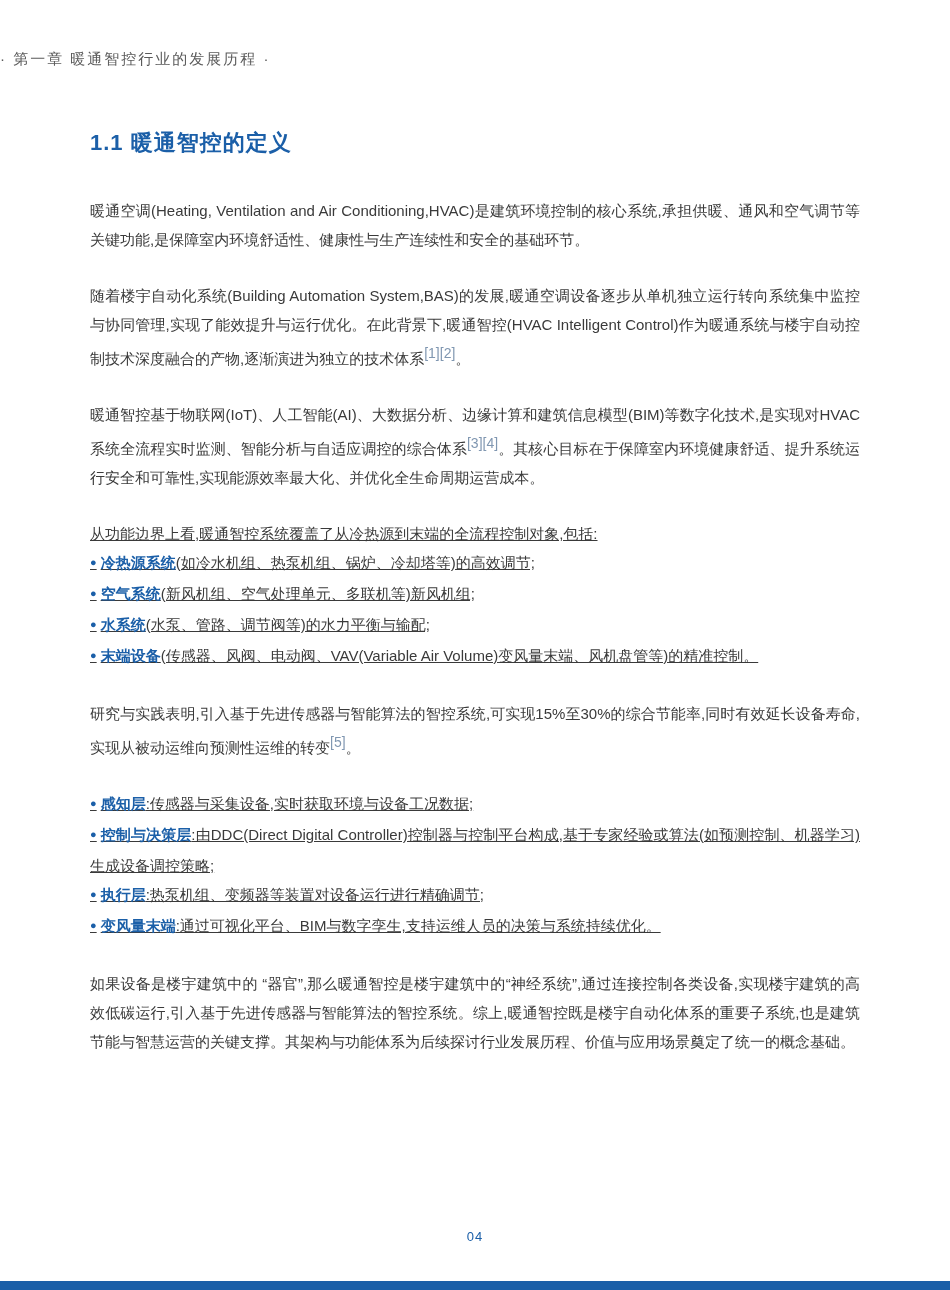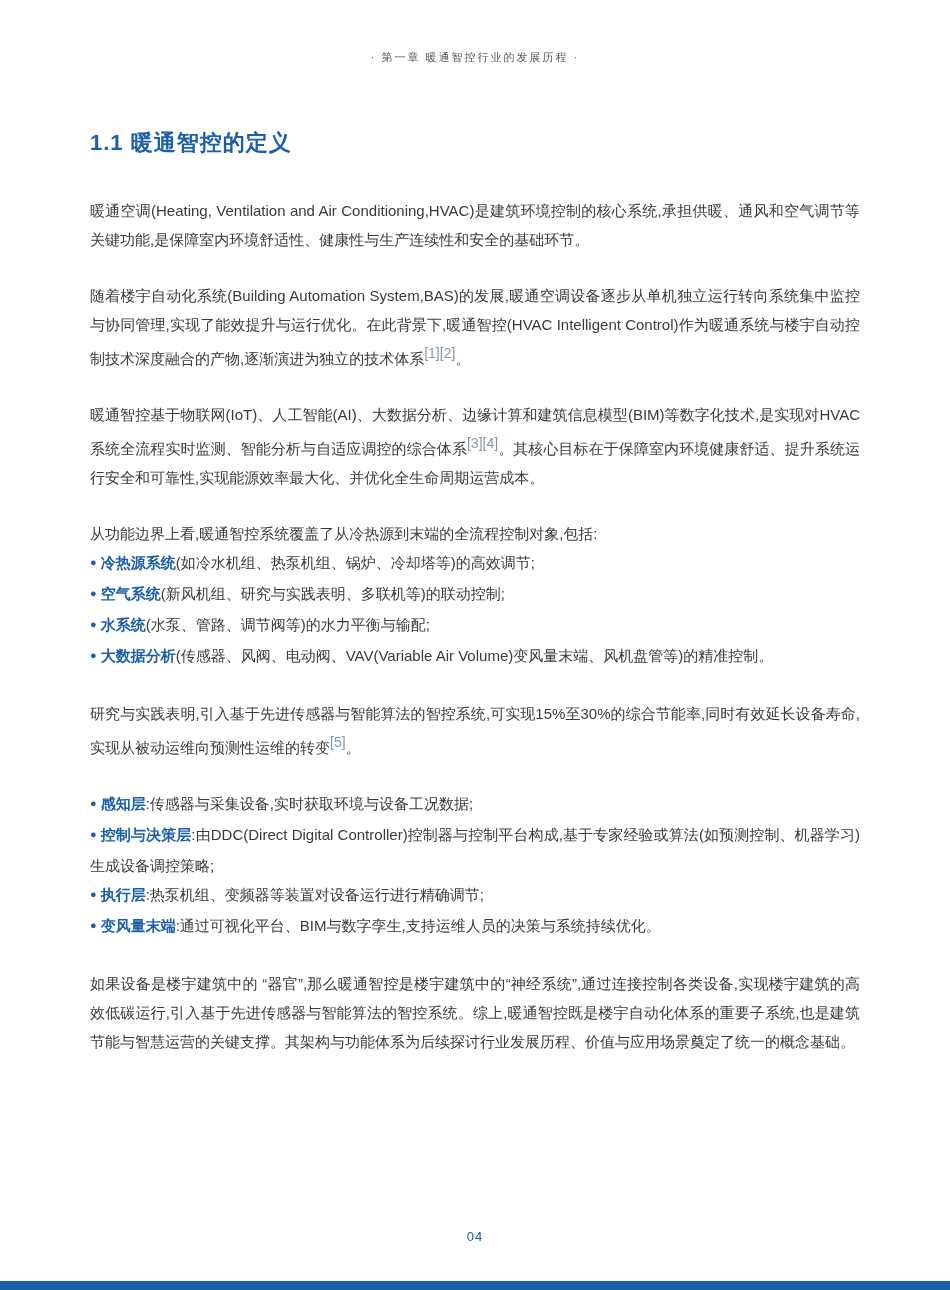--- a/index.html
+++ b/index.html
@@ -6,30 +6,30 @@
   * { box-sizing:border-box; }
   html,body { margin:0; padding:0; background:#ffffff; }
   .page {
     position:relative; width:950px; height:1290px; margin:0 auto;
     background:#ffffff; overflow:hidden;
     font-family:"Liberation Sans","DejaVu Sans",sans-serif;
     color:var(--text);
   }
   .page-header {
     position:absolute; top:50px; left:0; width:100%;
-    text-align:center; font-size:11px; color:#5a5a5a; letter-spacing:2px;
+    text-align:left; font-size:15px; color:#5a5a5a; letter-spacing:2px;
   }
   .content { position:absolute; top:128px; left:90px; width:770px; }
   .section-title {
     margin:0 0 38px 0; font-size:22px; font-weight:bold;
     color:var(--accent); letter-spacing:1px;
   }
   .para { margin:27px 0; font-size:15px; line-height:29px; text-align:justify; }
   .group { margin:27px 0; }
-  .para-line { margin:0; font-size:15px; line-height:29px; text-align:justify; }
+  .para-line { margin:0; font-size:15px; line-height:29px; text-align:justify;text-decoration:underline; }
   .arch-heading {
     margin:27px 0 0 0; font-size:15px; line-height:29px;
     font-weight:bold; color:var(--accent);
   }
   .run-accent { color:var(--accent); font-weight:600; }
   .run-sup { font-size:14px; vertical-align:super; color:#8097b1; }
   .run-bullet { color:var(--accent); font-size:11px; margin-right:4px; position:relative; top:-2px; }
   .page-number {
     position:absolute; bottom:46px; left:0; width:100%; text-align:center;
     font-size:13px; font-weight:normal; color:var(--accent); letter-spacing:1px;
@@ -52,23 +52,23 @@
 
     <p class="para"><span>暖通空调(Heating, Ventilation and Air Conditioning,HVAC)是建筑环境控制的核心系统,承担供暖、通风和空气调节等关键功能,是保障室内环境舒适性、健康性与生产连续性和安全的基础环节。</span></p>
 
     <p class="para"><span>随着楼宇自动化系统(Building Automation System,BAS)的发展,暖通空调设备逐步从单机独立运行转向系统集中监控与协同管理,实现了能效提升与运行优化。在此背景下,暖通智控(HVAC Intelligent Control)作为暖通系统与楼宇自动控制技术深度融合的产物,逐渐演进为独立的技术体系</span><span class="run-sup">[1][2]</span><span>。</span></p>
 
     <p class="para"><span>暖通智控基于物联网(IoT)、人工智能(AI)、大数据分析、边缘计算和建筑信息模型(BIM)等数字化技术,是实现对HVAC系统全流程实时监测、智能分析与自适应调控的综合体系</span><span class="run-sup">[3][4]</span><span>。其核心目标在于保障室内环境健康舒适、提升系统运行安全和可靠性,实现能源效率最大化、并优化全生命周期运营成本。</span></p>
 
     <div class="group">
       <p class="para-line">从功能边界上看,暖通智控系统覆盖了从冷热源到末端的全流程控制对象,包括:</p>
       <p class="para-line"><span class="run-bullet">●</span><span class="run-accent">冷热源系统</span><span>(如冷水机组、热泵机组、锅炉、冷却塔等)的高效调节;</span></p>
-      <p class="para-line"><span class="run-bullet">●</span><span class="run-accent">空气系统</span><span>(新风机组、研究与实践表明、多联机等)的联动控制;</span></p>
+      <p class="para-line"><span class="run-bullet">●</span><span class="run-accent">空气系统</span><span>(新风机组、空气处理单元、多联机等)新风机组;</span></p>
       <p class="para-line"><span class="run-bullet">●</span><span class="run-accent">水系统</span><span>(水泵、管路、调节阀等)的水力平衡与输配;</span></p>
-      <p class="para-line"><span class="run-bullet">●</span><span class="run-accent">大数据分析</span><span>(传感器、风阀、电动阀、VAV(Variable Air Volume)变风量末端、风机盘管等)的精准控制。</span></p>
+      <p class="para-line"><span class="run-bullet">●</span><span class="run-accent">末端设备</span><span>(传感器、风阀、电动阀、VAV(Variable Air Volume)变风量末端、风机盘管等)的精准控制。</span></p>
     </div>
 
     <p class="para"><span>研究与实践表明,引入基于先进传感器与智能算法的智控系统,可实现15%至30%的综合节能率,同时有效延长设备寿命,实现从被动运维向预测性运维的转变</span><span class="run-sup">[5]</span><span>。</span></p>
 
 
     <div class="group" style="margin-top:0;">
       <p class="para-line"><span class="run-bullet">●</span><span class="run-accent">感知层</span><span>:传感器与采集设备,实时获取环境与设备工况数据;</span></p>
       <p class="para-line"><span class="run-bullet">●</span><span class="run-accent">控制与决策层</span><span>:由DDC(Direct Digital Controller)控制器与控制平台构成,基于专家经验或算法(如预测控制、机器学习)生成设备调控策略;</span></p>
       <p class="para-line"><span class="run-bullet">●</span><span class="run-accent">执行层</span><span>:热泵机组、变频器等装置对设备运行进行精确调节;</span></p>
       <p class="para-line"><span class="run-bullet">●</span><span class="run-accent">变风量末端</span><span>:通过可视化平台、BIM与数字孪生,支持运维人员的决策与系统持续优化。</span></p>

